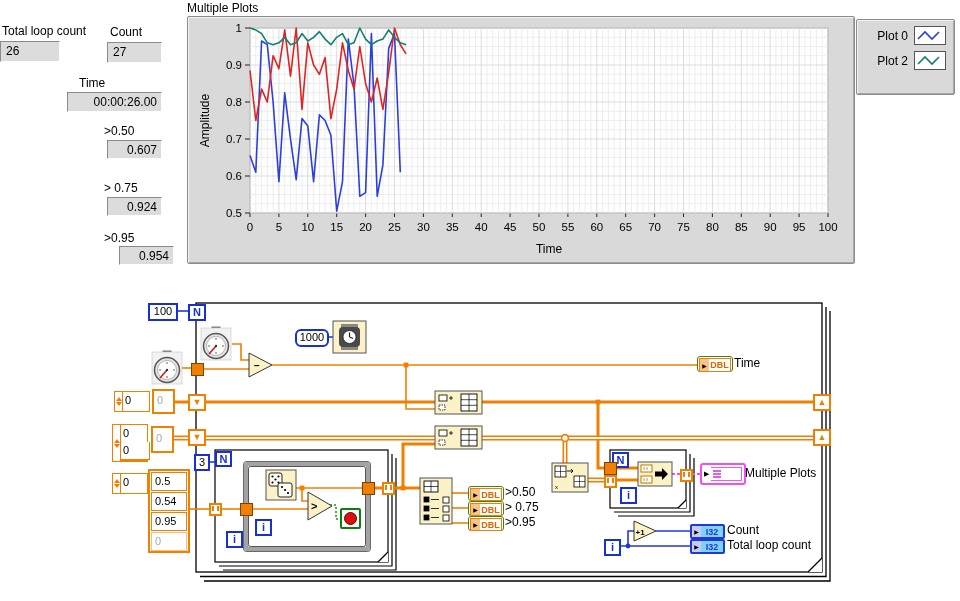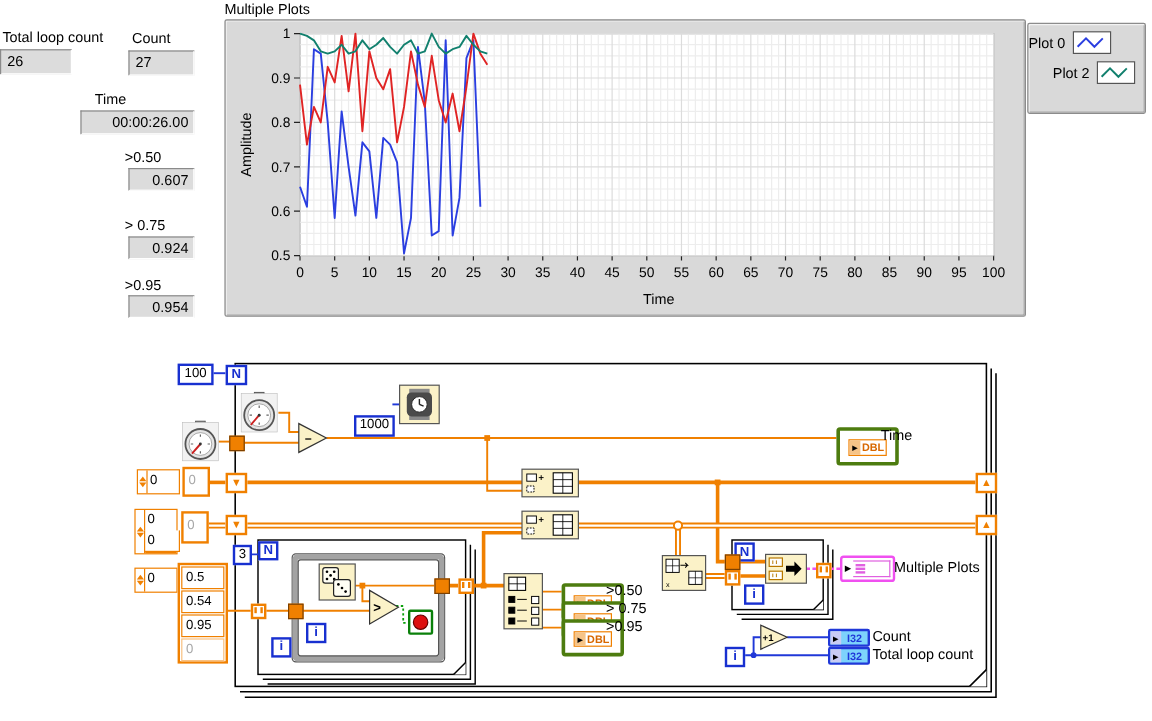--- a/index.html
+++ b/index.html
@@ -26,21 +26,21 @@
        text-align:center;line-height:13px;font-weight:bold;}
   .acell{background:#fff;border:1px solid #f08000;font-size:11px;line-height:17px;padding-left:3px;}
   .gray{color:#a8a8a8;}
   .spin{background:#fff;border:1px solid #f08000;display:flex;}
   .spin .arr{width:7px;border-right:1px solid #f08000;display:flex;flex-direction:column;
              align-items:center;justify-content:center;gap:1px;}
   .spin .arr b{width:0;height:0;border-left:3px solid transparent;border-right:3px solid transparent;}
   .spin .arr b.up{border-bottom:4px solid #f08000;}
   .spin .arr b.dn{border-top:4px solid #f08000;}
   .spin .v{flex:1;font-size:11px;line-height:17px;padding-left:2px;}
-  .dblbox{border:3px solid #4d7c0f;border-radius:3px;background:#fff;padding:7px;}
+  .dblbox{border:1px solid #4d7c0f;border-radius:3px;background:#fff;padding:1px;}
   .dblbox .in{border:1px solid #f08000;height:100%;display:flex;align-items:center;background:#fff;}
   .dblbox .strip{width:9px;align-self:stretch;background:#f6c488;color:#000;font-size:6px;
                  display:flex;align-items:center;justify-content:center;}
   .dblbox .t{flex:1;text-align:center;color:#d86800;font-weight:bold;font-size:9px;}
   .i32box{border:2px solid #2038d8;border-radius:2px;background:#7dd3fc;display:flex;align-items:center;}
   .i32box .strip{width:9px;align-self:stretch;background:#c8ccf4;color:#000;font-size:6px;
                  display:flex;align-items:center;justify-content:center;}
   .i32box .t{flex:1;text-align:center;color:#2038d8;font-weight:bold;font-size:9px;}
   .mpbox{border:2px solid #f050f0;border-radius:3px;background:#fff;display:flex;align-items:center;padding:0 2px;gap:2px;}
   .mpbox .arr{font-size:7px;color:#000;}
@@ -64,21 +64,21 @@
   <div class="abs lbl" style="left:79px;top:76px;">Time</div>
   <div class="abs ind right" style="left:67px;top:92px;width:89px;height:18px;">00:00:26.00</div>
 
   <div class="abs lbl" style="left:104px;top:124px;">&gt;0.50</div>
   <div class="abs ind right" style="left:107px;top:140px;width:49px;height:17px;">0.607</div>
 
   <div class="abs lbl" style="left:104px;top:181px;">&gt; 0.75</div>
   <div class="abs ind right" style="left:107px;top:197px;width:49px;height:17px;">0.924</div>
 
   <div class="abs lbl" style="left:104px;top:231px;">&gt;0.95</div>
-  <div class="abs ind right" style="left:107px;top:246px;width:49px;height:17px;">0.954</div>
+  <div class="abs ind right" style="left:119px;top:246px;width:49px;height:17px;">0.954</div>
 
   <div class="abs lbl" style="left:187px;top:1px;">Multiple Plots</div>
   <div class="abs panel3d" style="left:187px;top:16px;width:666px;height:246px;"></div>
   <svg id="chart-svg" class="abs" style="left:187px;top:16px;" width="666" height="246">
       <rect x="63" y="12" width="578" height="185" fill="#fff" stroke="#909090" stroke-width="1"></rect>
       <line x1="68.78" y1="12" x2="68.78" y2="197" stroke="#ededed" stroke-width="1"></line>
       <line x1="74.56" y1="12" x2="74.56" y2="197" stroke="#ededed" stroke-width="1"></line>
       <line x1="80.34" y1="12" x2="80.34" y2="197" stroke="#ededed" stroke-width="1"></line>
       <line x1="86.12" y1="12" x2="86.12" y2="197" stroke="#ededed" stroke-width="1"></line>
       <line x1="97.68" y1="12" x2="97.68" y2="197" stroke="#ededed" stroke-width="1"></line>
@@ -254,21 +254,21 @@
       <line x1="58" y1="12.00000000000004" x2="63" y2="12.00000000000004" stroke="#222" stroke-width="1"></line>
       <text x="55" y="16.000000000000043" text-anchor="end" font-size="11.5" font-family="Liberation Sans,sans-serif">1</text>
       <polyline points="63.0,139.6 68.8,156.3 74.6,25.0 80.3,28.7 86.1,86.0 91.9,165.6 97.7,76.8 103.5,123.0 109.2,163.7 115.0,102.6 120.8,110.1 126.6,165.6 132.4,98.9 138.1,104.5 143.9,119.3 149.7,195.2 155.5,165.6 161.3,23.1 167.0,69.4 172.8,180.3 178.6,176.6 184.4,17.6 190.2,180.3 195.9,148.9 201.7,32.4 207.5,17.6 213.3,156.3" fill="none" stroke="#2b3fe0" stroke-width="1.6" stroke-linejoin="round"></polyline>
       <polyline points="63.0,54.5 68.8,104.5 74.6,73.1 80.3,86.0 86.1,39.7 91.9,52.7 97.7,13.9 103.5,60.1 109.2,12.0 115.0,93.4 120.8,26.8 126.6,49.0 132.4,58.3 138.1,41.6 143.9,102.6 149.7,73.1 155.5,26.8 161.3,54.5 167.0,73.1 172.8,30.5 178.6,67.5 184.4,86.0 190.2,62.0 195.9,93.4 201.7,56.4 207.5,12.0 213.3,28.7 219.1,37.9" fill="none" stroke="#e02424" stroke-width="1.6" stroke-linejoin="round"></polyline>
       <polyline points="63.0,12.0 68.8,13.9 74.6,17.6 80.3,26.8 86.1,28.7 91.9,26.8 97.7,21.3 103.5,28.7 109.2,26.8 115.0,17.6 120.8,25.0 126.6,21.3 132.4,15.7 138.1,23.1 143.9,28.7 149.7,21.3 155.5,17.6 161.3,28.7 167.0,26.8 172.8,12.0 178.6,23.1 184.4,28.7 190.2,25.0 195.9,23.1 201.7,13.9 207.5,21.3 213.3,26.8 219.1,28.7" fill="none" stroke="#12806e" stroke-width="1.6" stroke-linejoin="round"></polyline>
       <text transform="translate(22,104.5) rotate(-90)" text-anchor="middle" font-size="12" font-family="Liberation Sans,sans-serif">Amplitude</text>
       <text x="362" y="237" text-anchor="middle" font-size="12" font-family="Liberation Sans,sans-serif">Time</text>
     </svg>
 
   <div id="legend" class="abs panel3d" style="left:856px;top:19px;width:99px;height:76px;padding-top:3px;box-sizing:border-box;">
-      <div style="display: flex; align-items: center; gap: 6px; padding: 2px 8px 2px 0px; height: 21px;">
+      <div style="display: flex; align-items: center; justify-content: flex-end; gap: 6px; padding: 2px 8px 2px 0px; height: 21px;">
         <span style="font-size: 12px;">Plot 0</span>
         <span style="width: 30px; height: 17px; background: rgb(255, 255, 255); border: 1px solid rgb(85, 85, 85); display: inline-flex; align-items: center; justify-content: center;">
           <svg width="28" height="15">
             <polyline points="2,11 9,4 16,11 23,4" fill="none" stroke="#2b3fe0" stroke-width="1.6"></polyline>
           </svg>
         </span>
       </div>
       <div style="display: flex; align-items: center; justify-content: flex-end; gap: 6px; padding: 2px 8px 2px 0px; height: 21px;">
         <span style="font-size: 12px;">Plot 2</span>
         <span style="width: 30px; height: 17px; background: rgb(255, 255, 255); border: 1px solid rgb(85, 85, 85); display: inline-flex; align-items: center; justify-content: center;">
@@ -473,21 +473,21 @@
       <rect x="0" y="0" width="34" height="24" fill="#fbf2c8" stroke="#555" stroke-width="1"></rect>
       <rect x="3" y="3" width="11" height="7" fill="#fff" stroke="#b87800" stroke-width="1"></rect>
       <rect x="3" y="14" width="11" height="7" fill="#fff" stroke="#b87800" stroke-width="1"></rect>
       <path d="M6,5 v3 M9,5 v3 M6,16 v3 M9,16 v3" stroke="#b87800" stroke-width="0.8"></path>
       <polygon points="17,9.5 24,9.5 24,6 30,12 24,18 24,14.5 17,14.5" fill="#000"></polygon>
     </g>
   </svg>
 
   <div class="abs const-b" style="left:148px;top:303px;width:26px;height:14px;">100</div>
   <div class="abs term" style="left:188px;top:304px;width:14px;height:13px;">N</div>
-  <div class="abs const-b" style="left:295px;top:346px;width:30px;height:14px;">1000</div>
+  <div class="abs const-b" style="left:295px;top:329px;width:30px;height:14px;border-radius:6px;">1000</div>
   <div class="abs tun-solid" style="left:191px;top:363px;width:11px;height:11px;"></div>
 
   <div class="abs srt" style="left:188px;top:394px;width:14px;height:13px;">▼</div>
   <div class="abs srt" style="left:188px;top:429px;width:14px;height:13px;">▼</div>
   <div class="abs srt" style="left:813px;top:394px;width:14px;height:13px;">▲</div>
   <div class="abs srt" style="left:813px;top:429px;width:14px;height:13px;">▲</div>
 
   <div class="abs spin" style="left:114px;top:391px;width:34px;height:19px;">
     <span class="arr">
         <b class="up"></b>

